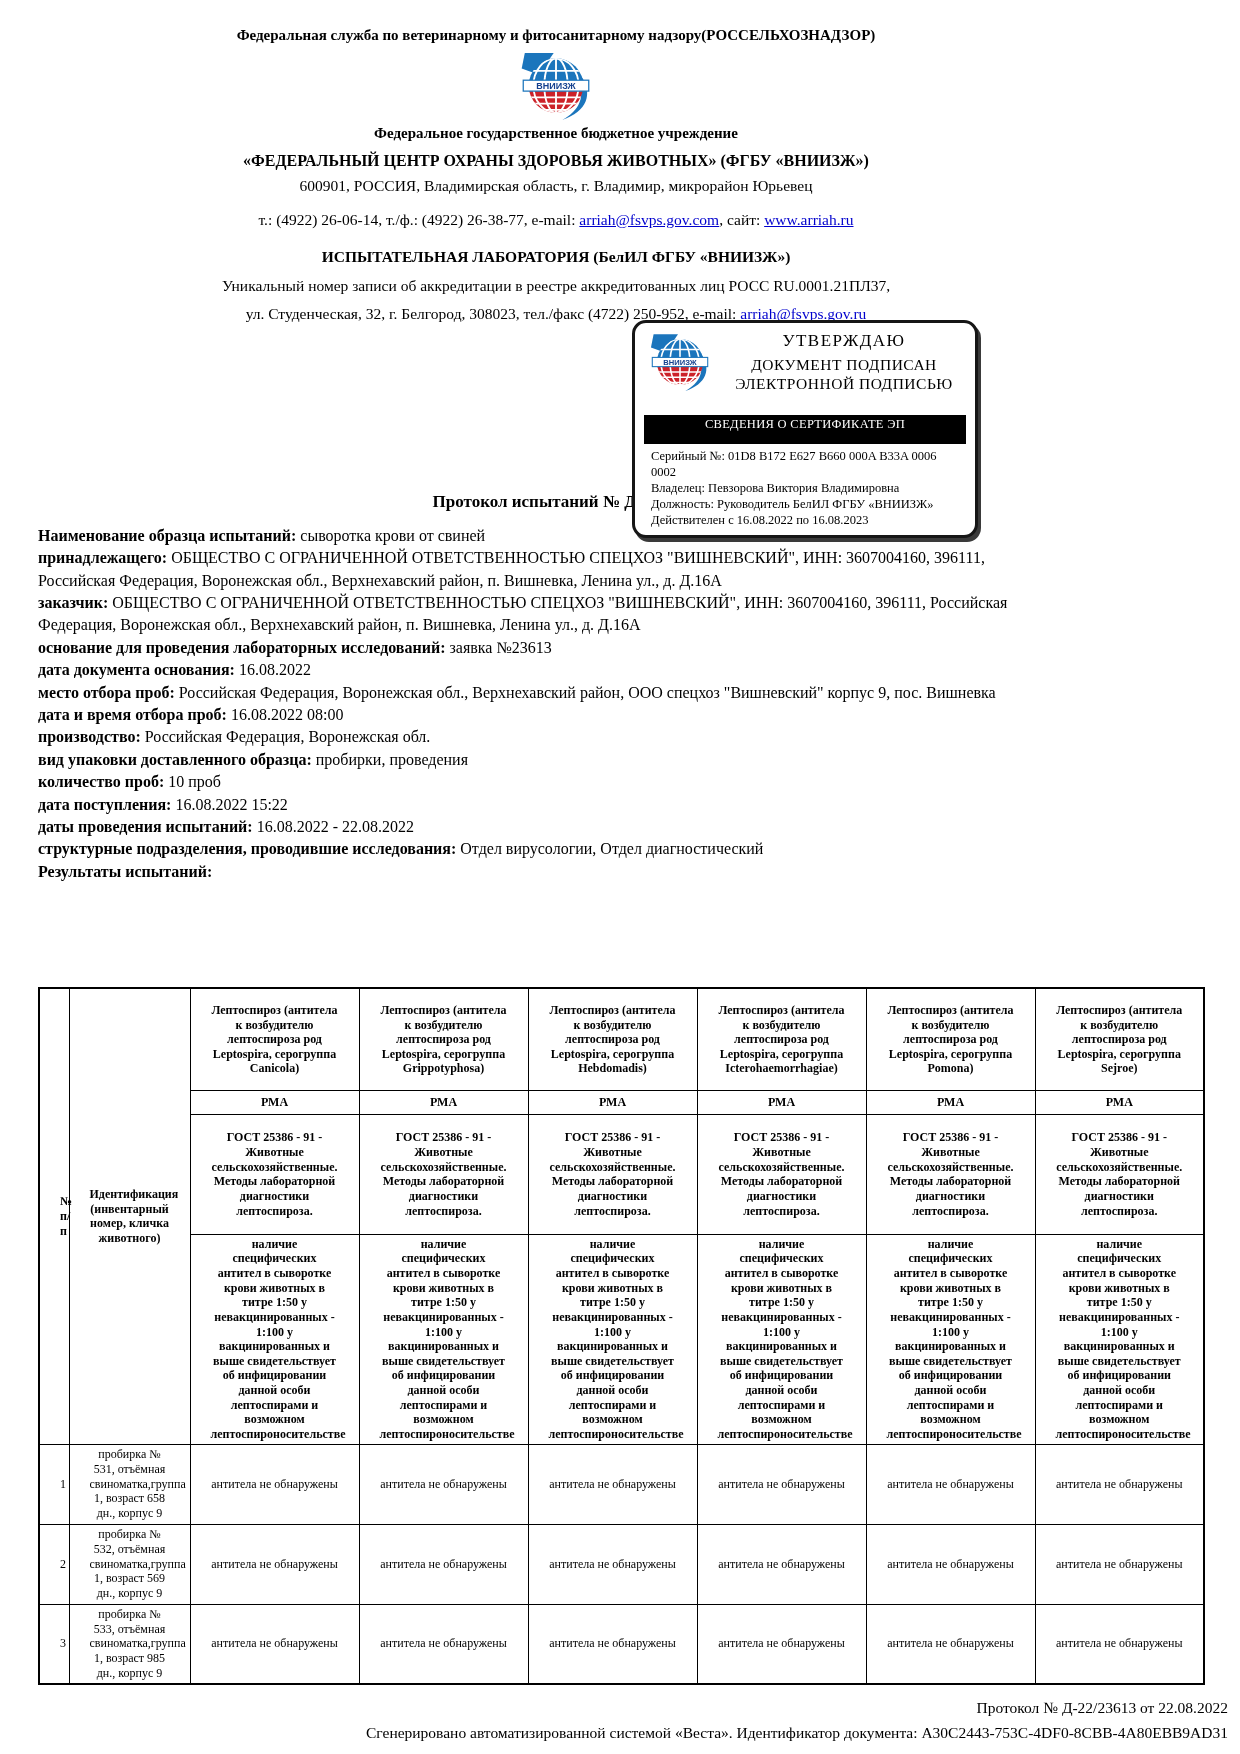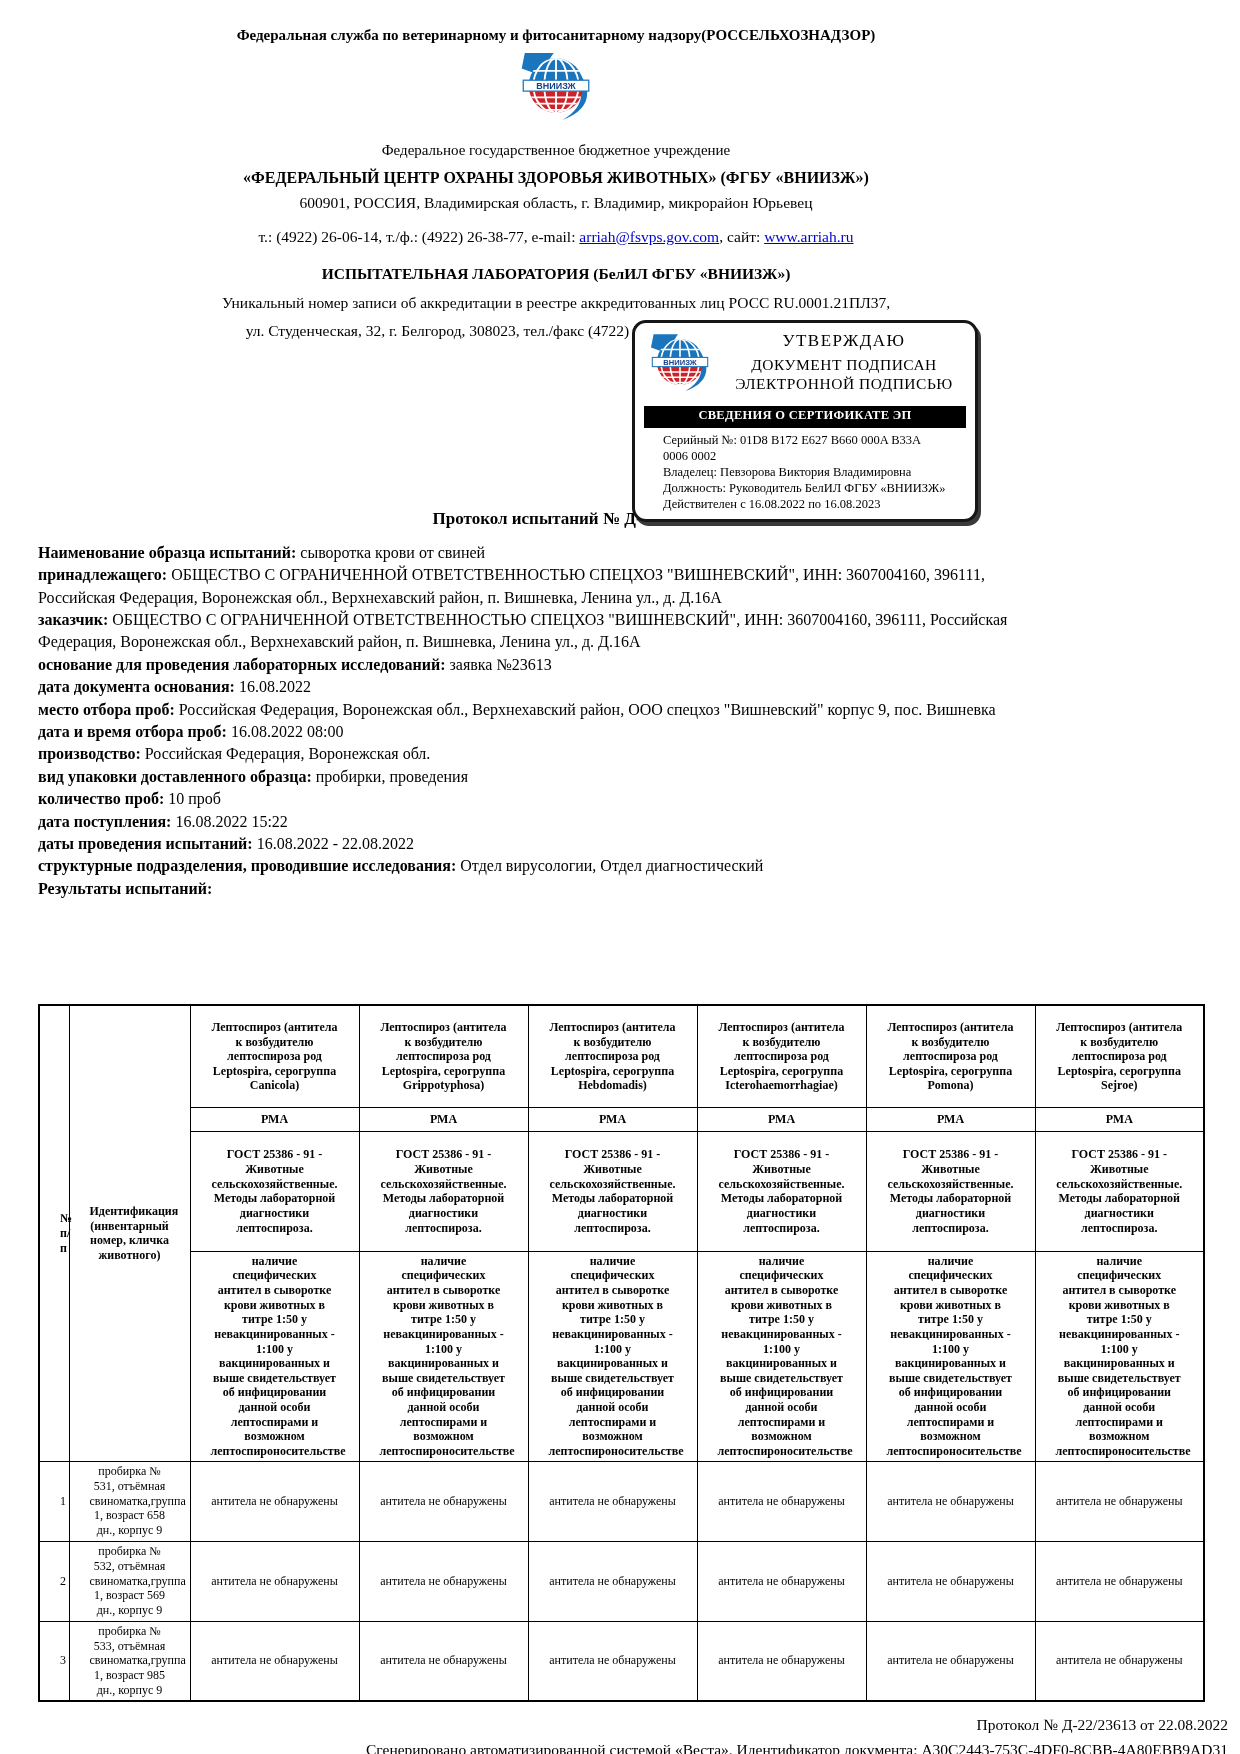--- a/index.html
+++ b/index.html
@@ -8,21 +8,21 @@
     width:1240px; height:1754px;
     font-family:"Liberation Serif", serif;
     color:#000;
   }
   .page { position:relative; width:1240px; height:1754px; overflow:hidden; background:#fff; }
 
   
   .header { width:1040px; margin-left:36px; padding-top:26px; text-align:center; }
   .agency   { font-weight:bold; font-size:15px; line-height:19px; }
   .logo-wrap{ margin-top:4px; line-height:0; }
-  .org-type { font-weight:normal; font-size:15px; line-height:20px; margin-top:19px; }
+  .org-type { font-weight:bold; font-size:15px; line-height:20px; margin-top:2px; }
   .org-name { font-weight:bold; font-size:16px; line-height:19px; margin-top:8px; }
   .addr     { font-size:15.5px; line-height:19px; margin-top:6px; }
   .contacts { font-size:15.5px; line-height:19px; margin-top:15px; }
   .doc-link { color:#0000cd; text-decoration:underline; cursor:pointer; }
   .lab-name { font-weight:bold; font-size:15.5px; line-height:19px; margin-top:18px; }
   .accred   { font-size:15.5px; line-height:19px; margin-top:10px; }
   .lab-addr { font-size:15.5px; line-height:19px; margin-top:9px; }
 
   
   .stamp {
@@ -30,24 +30,24 @@
     background:#fff; border:3px solid #161616; border-radius:14px;
     box-shadow:3px 4px 0 0 #3a3a3a;
     padding:7px 0 7px;
   }
   .stamp-top { display:flex; align-items:center; padding:0 8px 0 12px; }
   .stamp-logo { flex:0 0 74px; line-height:0; }
   .stamp-head { flex:1; text-align:center; }
   .stamp-approve { font-size:17px; letter-spacing:1.5px; line-height:22px; }
   .stamp-signed  { font-size:15.5px; letter-spacing:0.5px; line-height:19px; margin-top:3px; }
   .stamp-banner {
-    background:#000; color:#fff; font-weight:bold; font-size:12.5px;
-    text-align:center; margin:13px 9px 4px; padding:2px 0 5px; letter-spacing:0.3px;
-  }
-  .stamp-lines { font-size:12.5px; line-height:16px; padding:0 28px; text-align:left; }
+    background:#000; color:#fff; font-weight:normal; font-size:12.5px;
+    text-align:center; margin:22px 9px 4px; padding:2px 0 12px; letter-spacing:0.3px;
+  }
+  .stamp-lines { font-size:12.5px; line-height:16px; padding:0 16px; text-align:left; }
 
   
   .title { text-align:center; font-weight:bold; font-size:17px; line-height:22px; margin-top:168px; }
   .fields { margin:12px 38px 0; width:978px; }
   .field { font-size:16px; line-height:22.4px; }
   .field b { font-weight:bold; }
 
   
   .results-table {
     border-collapse:collapse; table-layout:fixed;

